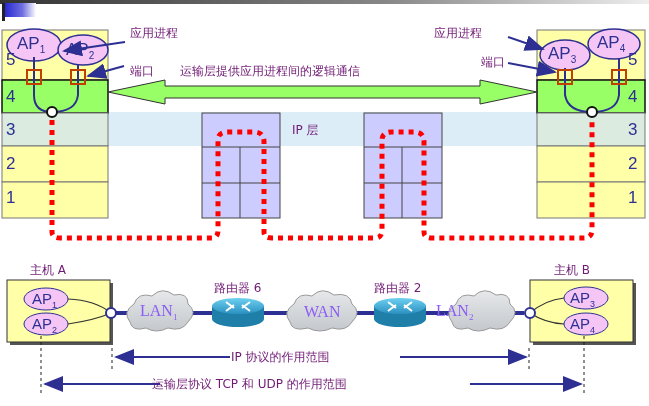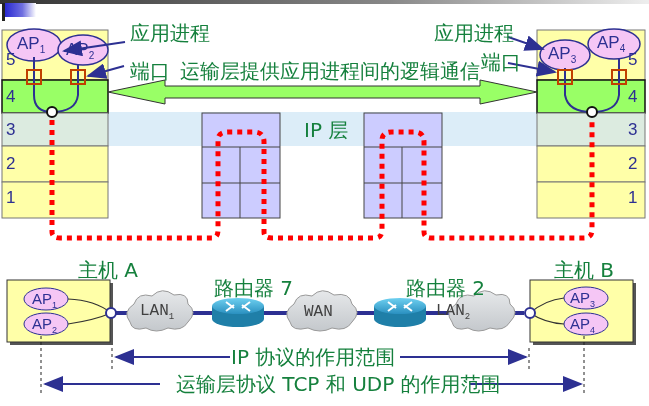--- a/index.html
+++ b/index.html
@@ -1,27 +1,27 @@
 <!DOCTYPE html>
 <html><head>
 <meta charset="utf-8">
 <style>
   html,body{margin:0;padding:0;background:#fff;}
   body{width:649px;height:406px;position:relative;overflow:hidden;font-family:"DejaVu Sans","Liberation Sans",sans-serif;color:#2b2f8f;}
   .topbar{position:absolute;left:0;top:0;width:649px;height:4px;background:linear-gradient(to right,#333 0%,#888 60%,#eee 100%);}
   .topsq{position:absolute;left:2px;top:3px;width:34px;height:14px;background:linear-gradient(to right,#1c1ccf,#6f6fe0 60%,#fff);}
   .topsq2{position:absolute;left:2px;top:3px;width:3px;height:18px;background:#222;}
   svg.main{position:absolute;left:0;top:0;}
-  .lbl{position:absolute;white-space:nowrap;color:#15803d;font-size:20px;line-height:18px;}
+  .lbl{position:absolute;white-space:nowrap;color:#701a75;font-size:12px;line-height:18px;}
   .num{position:absolute;font-size:17px;color:#2d3092;font-family:"Liberation Sans",sans-serif;}
   .ap{position:absolute;font-family:"Liberation Sans",sans-serif;color:#2d3092;font-size:17px;}
   .ap sub{font-size:10px;}
   .aps{position:absolute;font-family:"Liberation Sans",sans-serif;color:#2d3092;font-size:15px;}
   .aps sub{font-size:9px;}
-  .cloudtxt{position:absolute;font-family:Liberation Mono, monospace;color:#404040;font-size:16px;}
+  .cloudtxt{position:absolute;font-family:Liberation Serif, serif;color:#8b5cf6;font-size:16px;}
   .cloudtxt sub{font-size:9px;}
 </style>
 </head>
 <body>
 
 <div class="topbar"></div>
 <div class="topsq"></div>
 <div class="topsq2"></div>
 
 <svg class="main" width="649" height="406">
@@ -141,47 +141,47 @@
   <line x1="400" y1="357" x2="526" y2="357" stroke="#2d3092" stroke-width="2" marker-end="url(#arrBlue)"></line>
   <line x1="160" y1="384" x2="45" y2="384" stroke="#2d3092" stroke-width="2" marker-end="url(#arrBlue)"></line>
   <line x1="470" y1="384" x2="581" y2="384" stroke="#2d3092" stroke-width="2" marker-end="url(#arrBlue)"></line>
 </svg>
 
 <div class="lbl" style="left:130px;top:24px;">应用进程</div>
 <div class="lbl" style="left:130px;top:62px;">端口</div>
 <div class="lbl" style="left:180px;top:62px;text-align:center;">运输层提供应用进程间的逻辑通信</div>
 <div class="lbl" style="left:434px;top:24px;">应用进程</div>
 <div class="lbl" style="left:481px;top:53px;">端口</div>
-<div class="lbl" style="left:304px;top:121px;">IP 层</div>
+<div class="lbl" style="left:292px;top:121px;">IP 层</div>
 
 <div class="num" style="left:6px;top:50px;">5</div>
 <div class="num" style="left:6px;top:87px;">4</div>
 <div class="num" style="left:6px;top:120px;">3</div>
 <div class="num" style="left:6px;top:154px;">2</div>
 <div class="num" style="left:6px;top:188px;">1</div>
 
 <div class="num" style="left:628px;top:50px;">5</div>
 <div class="num" style="left:628px;top:87px;">4</div>
 <div class="num" style="left:628px;top:120px;">3</div>
 <div class="num" style="left:628px;top:154px;">2</div>
 <div class="num" style="left:628px;top:188px;">1</div>
 
 <div class="ap" style="left:17px;top:34px;"><span>AP</span><sub>1</sub></div>
 <div class="ap" style="left:66px;top:40px;"><span>AP</span><sub>2</sub></div>
 <div class="ap" style="left:548px;top:44px;"><span>AP</span><sub>3</sub></div>
 <div class="ap" style="left:597px;top:33px;"><span>AP</span><sub>4</sub></div>
 
-<div class="lbl" style="left:30px;top:261px;margin-left:48px;">主机 A</div>
+<div class="lbl" style="left:30px;top:261px;">主机 A</div>
 <div class="lbl" style="left:554px;top:261px;">主机 B</div>
-<div class="lbl" style="left:214px;top:279px;">路由器 7</div>
-<div class="lbl" style="left:374px;top:279px;margin-left:32px;">路由器 2</div>
+<div class="lbl" style="left:214px;top:279px;">路由器 6</div>
+<div class="lbl" style="left:374px;top:279px;">路由器 2</div>
 
 <div class="aps" style="left:32px;top:290px;"><span>AP</span><sub>1</sub></div>
 <div class="aps" style="left:32px;top:315px;"><span>AP</span><sub>2</sub></div>
 <div class="aps" style="left:570px;top:289px;"><span>AP</span><sub>3</sub></div>
 <div class="aps" style="left:570px;top:315px;"><span>AP</span><sub>4</sub></div>
 
 <div class="cloudtxt" style="left:140px;top:302px;"><span>LAN</span><sub>1</sub></div>
 <div class="cloudtxt" style="left:304px;top:303px;">WAN</div>
 <div class="cloudtxt" style="left:436px;top:302px;"><span>LAN</span><sub>2</sub></div>
 
 <div class="lbl" style="left:231px;top:348px;">IP 协议的作用范围</div>
-<div class="lbl" style="left:176px;top:375px;">运输层协议 TCP 和 UDP 的作用范围</div>
+<div class="lbl" style="left:152px;top:375px;">运输层协议 TCP 和 UDP 的作用范围</div>
 
 </body></html>

